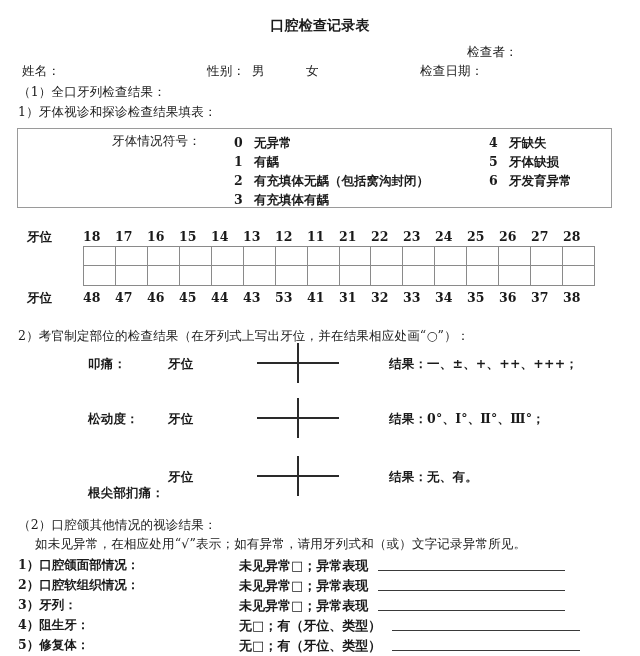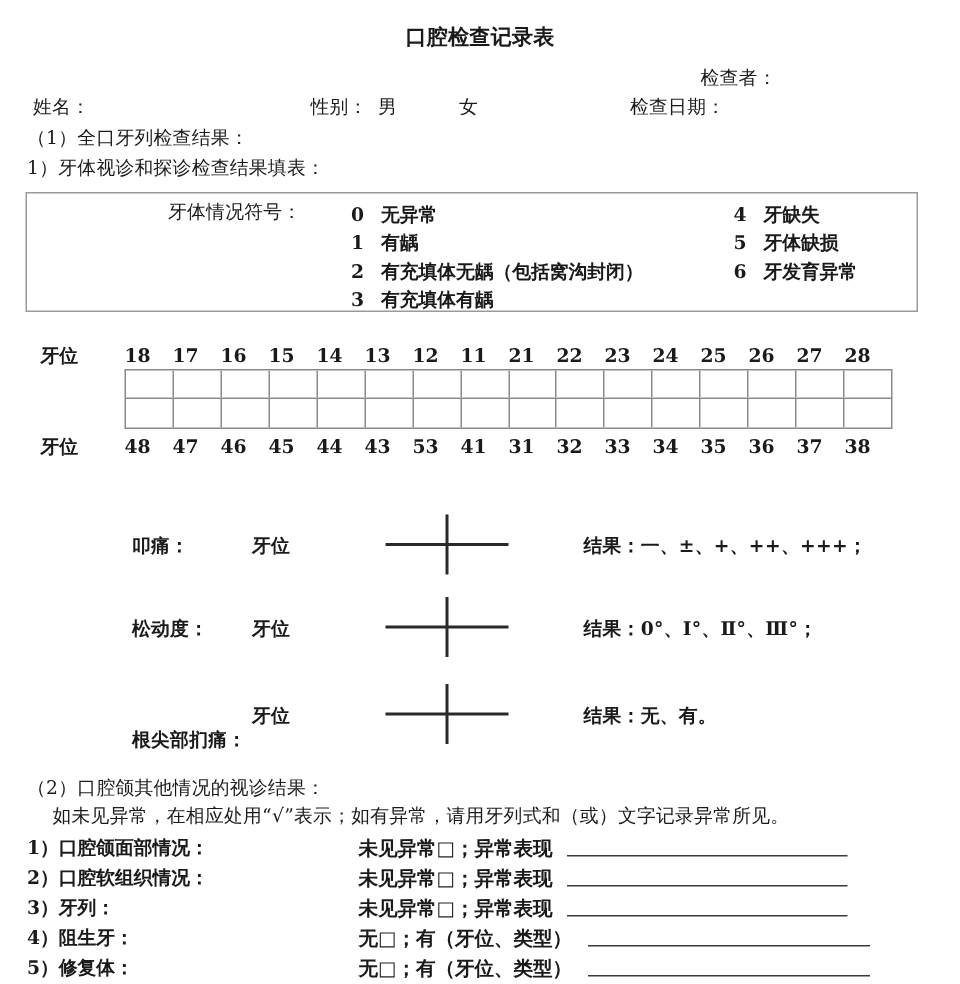--- a/index.html
+++ b/index.html
@@ -312,20 +312,21 @@
         <span>32</span>
         <span>33</span>
         <span>34</span>
         <span>35</span>
         <span>36</span>
         <span>37</span>
         <span>38</span>
       </div>
   </div>
 
+  <div class="t" id="sub2-title">2）考官制定部位的检查结果（在牙列式上写出牙位，并在结果相应处画“○”）：</div>
 
   <div class="t exam-row-label" id="row-percussion-label">叩痛：</div>
   <div class="t exam-row-pos" id="row-percussion-pos">牙位</div>
   <div class="t exam-row-result" id="row-percussion-result">结果：一、±、+、++、+++；</div>
   <div class="cross" id="cross-percussion">
     <div class="h"></div>
     <div class="v"></div>
   </div>
 
   <div class="t exam-row-label" id="row-mobility-label">松动度：</div>

